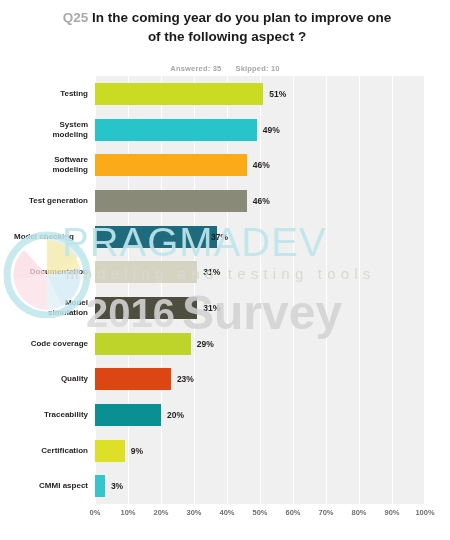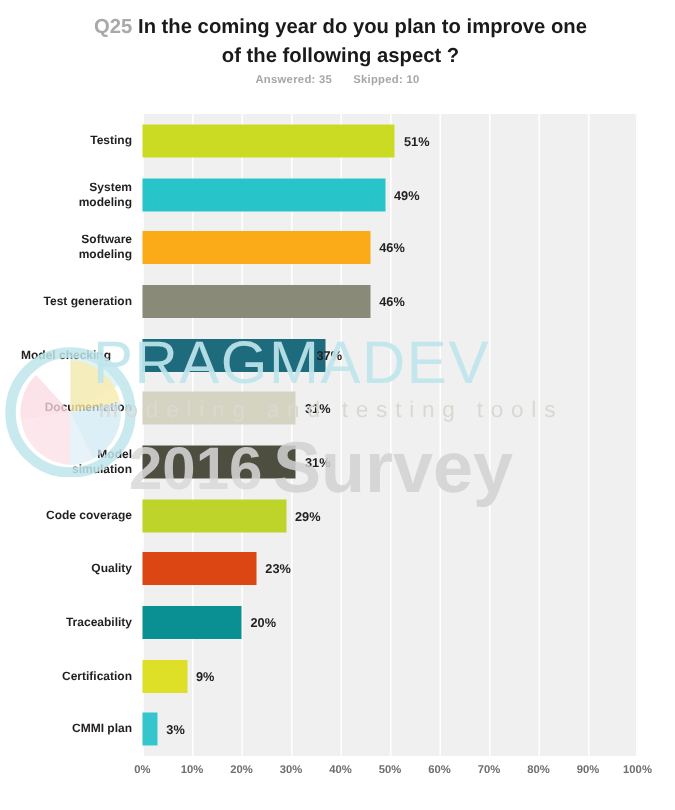--- a/index.html
+++ b/index.html
@@ -36,21 +36,21 @@
     line-height: 19px;
     color: #1a1a1a;
     padding: 0 56px 0 60px;
     text-align: center;
   }
   #title-line .qnum {
     color: #a9a9a9;
     font-weight: bold;
   }
   #substats {
-    margin-top: 2px;
+    margin-top: 18px;
     font-size: 7.5px;
     font-weight: bold;
     color: #a6a6a6;
     letter-spacing: 0.2px;
   }
   #substats .gap { display:inline-block; width: 14px; }
 
   
   #chart {
     position: absolute;
@@ -301,21 +301,21 @@
 modeling</div>
         <div class="ylabel" style="top: 119.833px;">Test generation</div>
         <div class="ylabel" style="top: 155.5px; text-align: center;">Model checking</div>
         <div class="ylabel" style="top: 191.167px;">Documentation</div>
         <div class="ylabel" style="top: 221.833px;">Model
 simulation</div>
         <div class="ylabel" style="top: 262.5px;">Code coverage</div>
         <div class="ylabel" style="top: 298.167px;">Quality</div>
         <div class="ylabel" style="top: 333.833px;">Traceability</div>
         <div class="ylabel" style="top: 369.5px;">Certification</div>
-        <div class="ylabel" style="top: 405.167px;">CMMI plan</div>
+        <div class="ylabel" style="top: 405.167px;">CMMI aspect</div>
       </div>
     <div id="xlabels">
         <div class="xlabel" style="left: 0px;">0%</div>
         <div class="xlabel" style="left: 33px;">10%</div>
         <div class="xlabel" style="left: 66px;">20%</div>
         <div class="xlabel" style="left: 99px;">30%</div>
         <div class="xlabel" style="left: 132px;">40%</div>
         <div class="xlabel" style="left: 165px;">50%</div>
         <div class="xlabel" style="left: 198px;">60%</div>
         <div class="xlabel" style="left: 231px;">70%</div>

